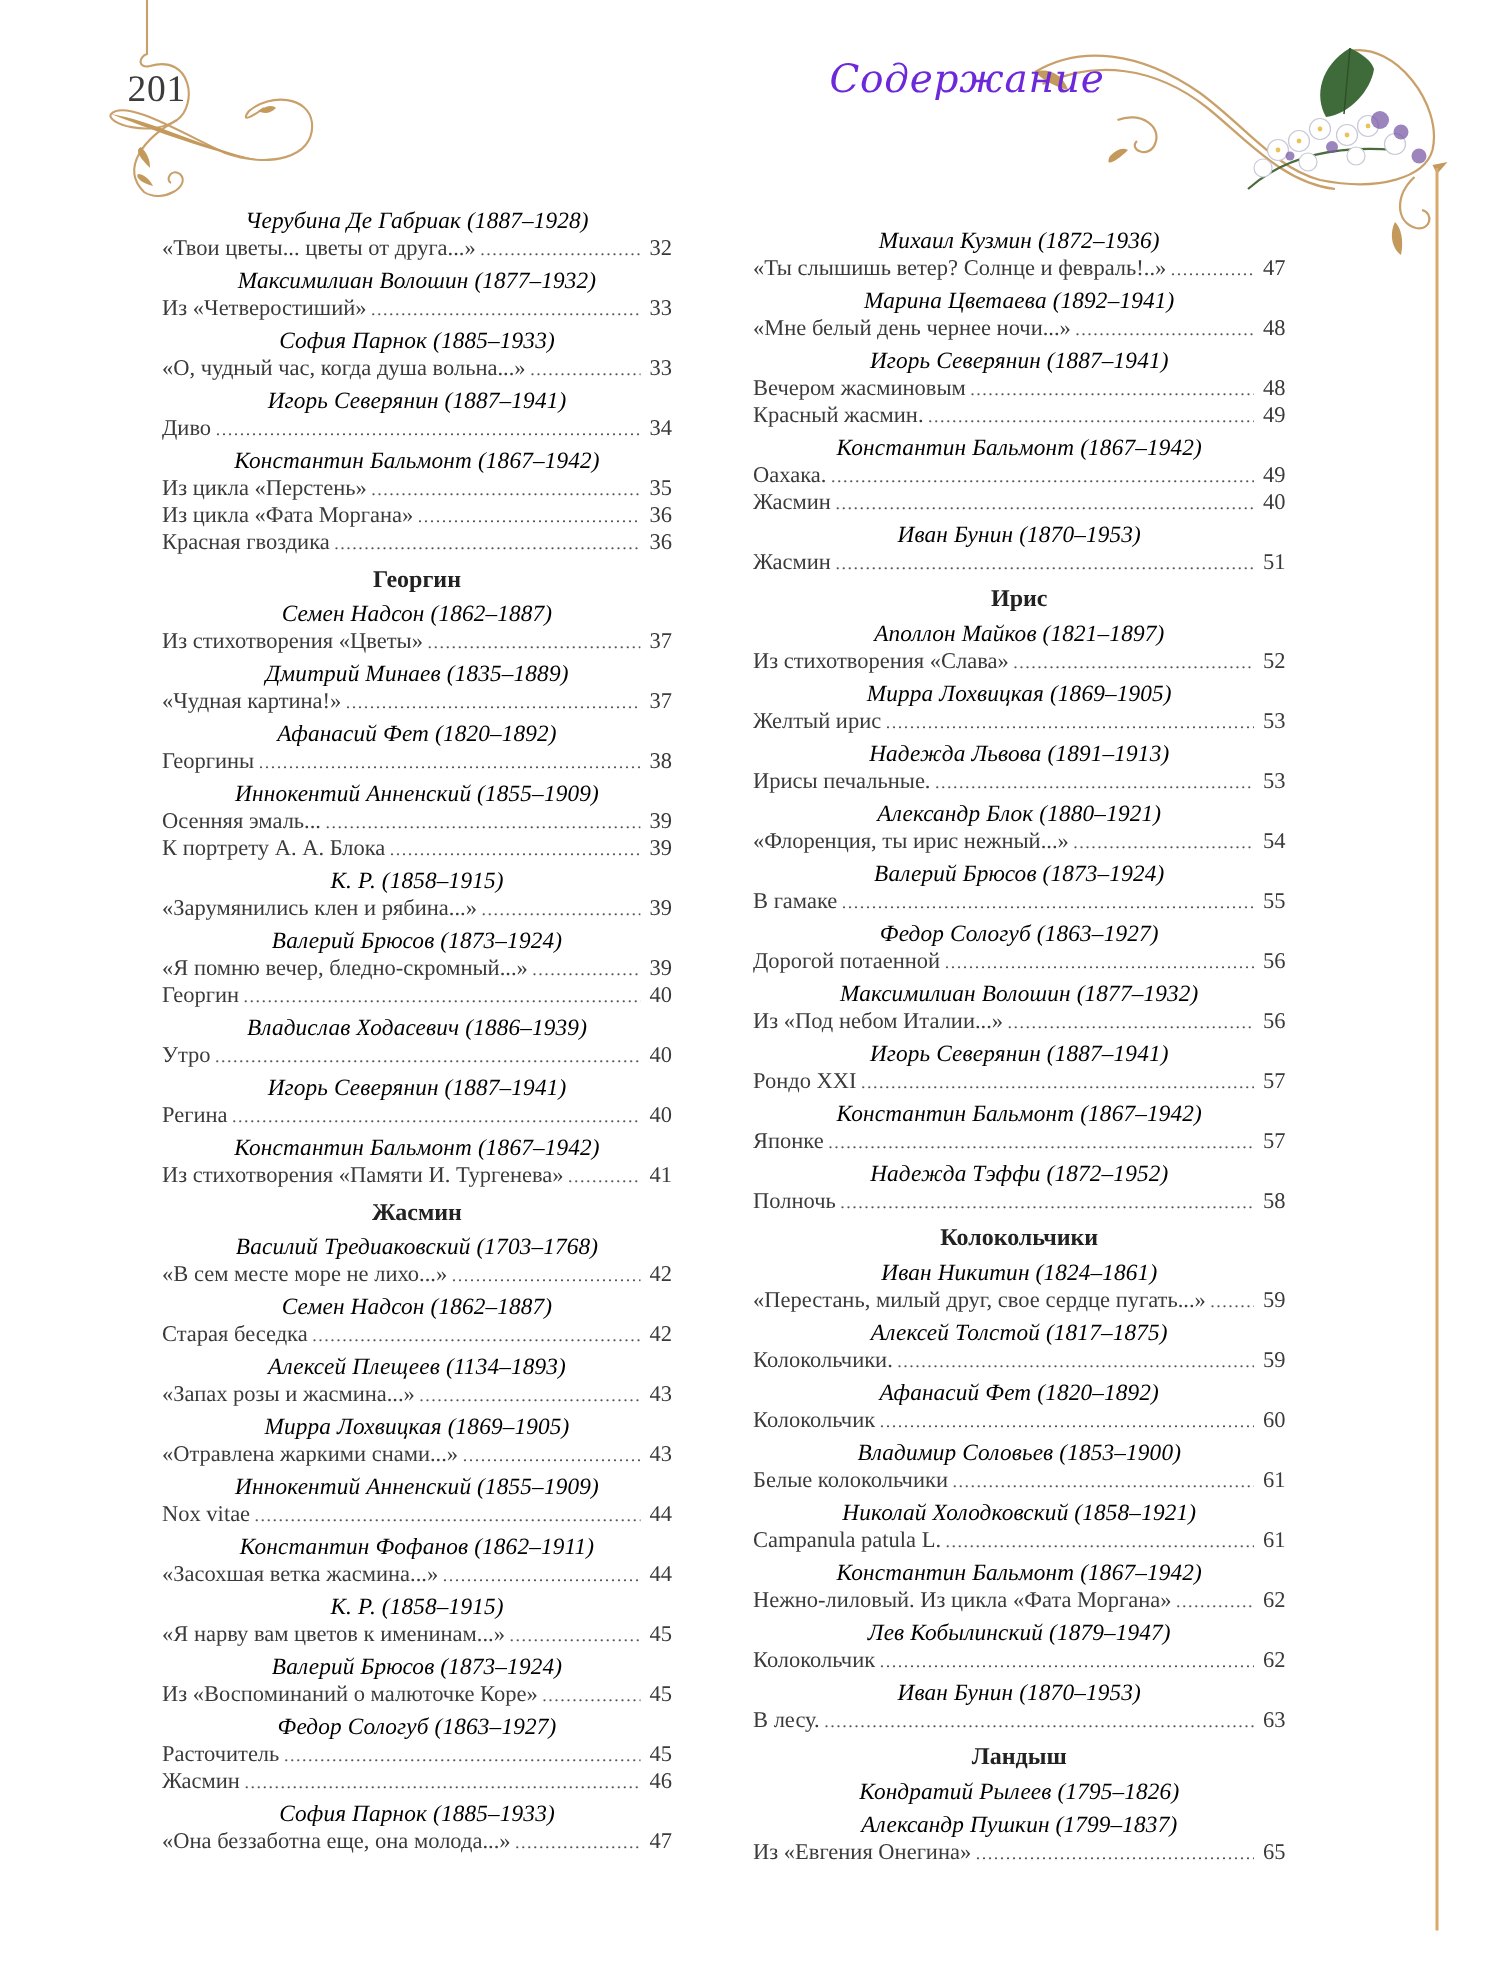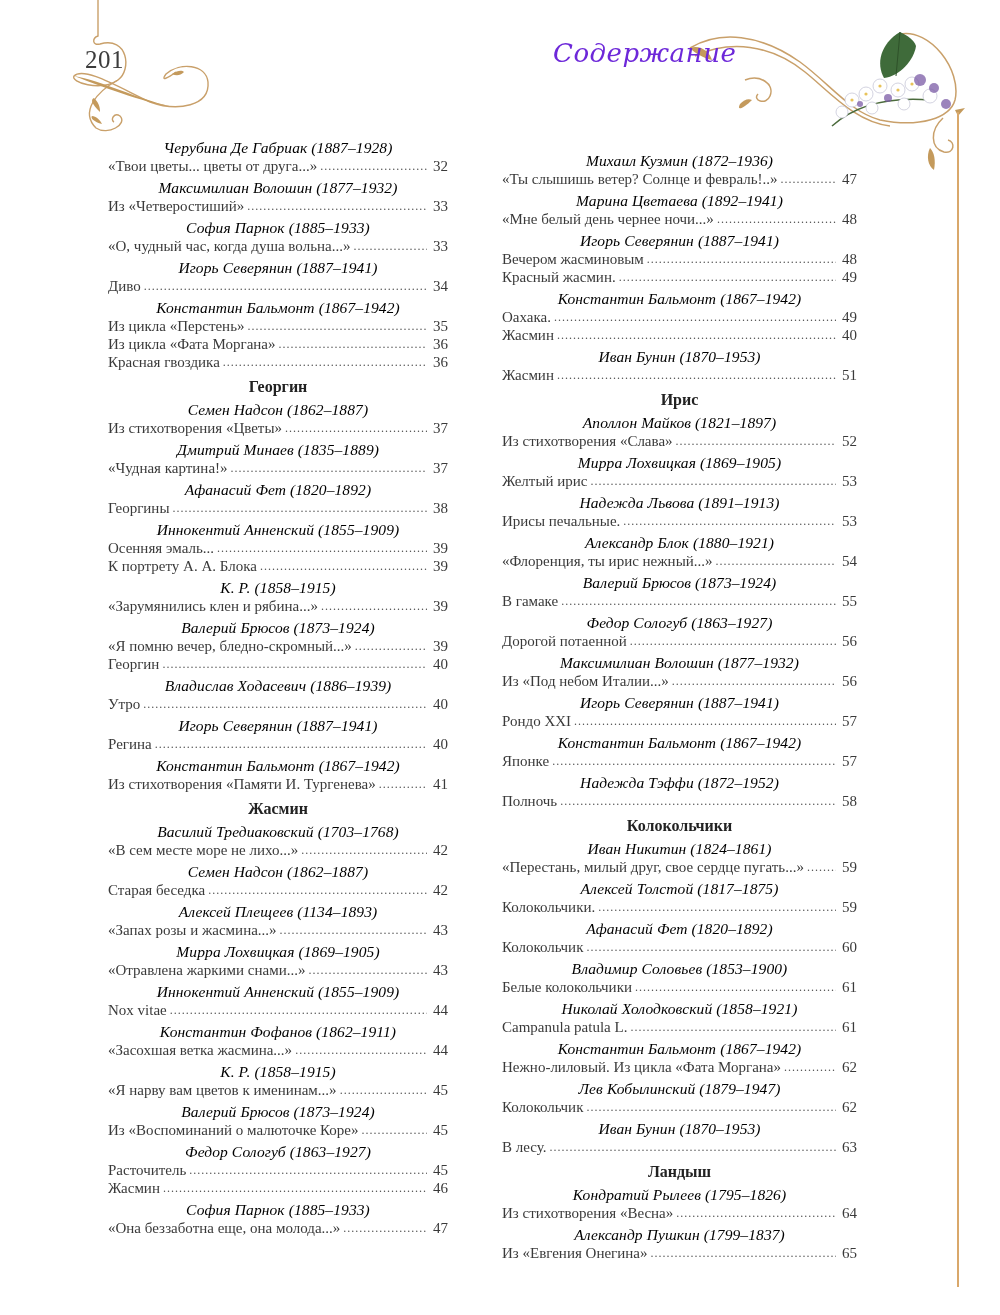--- a/index.html
+++ b/index.html
@@ -422,24 +422,19 @@
       <span class="page">62</span>
     </div>
     <div class="author">Иван Бунин (1870–1953)</div>
     <div class="entry">
       <span class="title">В лесу.</span>
       <span class="dots"></span>
       <span class="page">63</span>
     </div>
     <div class="section-heading">Ландыш</div>
     <div class="author">Кондратий Рылеев (1795–1826)</div>
-    <div class="entry">
-      <span class="title">Из стихотворения «Весна»</span>
-      <span class="dots"></span>
-      <span class="page">64</span>
-    </div>
     <div class="author">Александр Пушкин (1799–1837)</div>
     <div class="entry">
       <span class="title">Из «Евгения Онегина»</span>
       <span class="dots"></span>
       <span class="page">65</span>
     </div>
   </div>
 
 </body></html>

